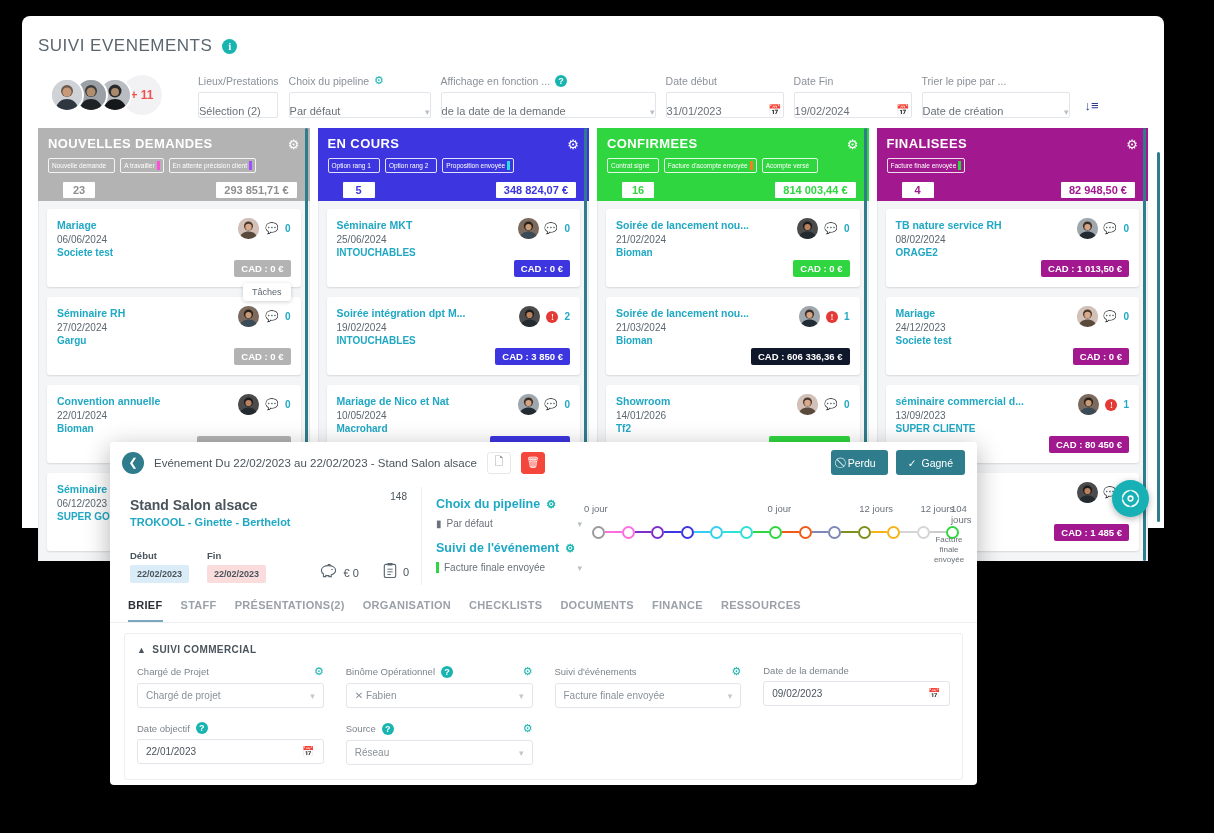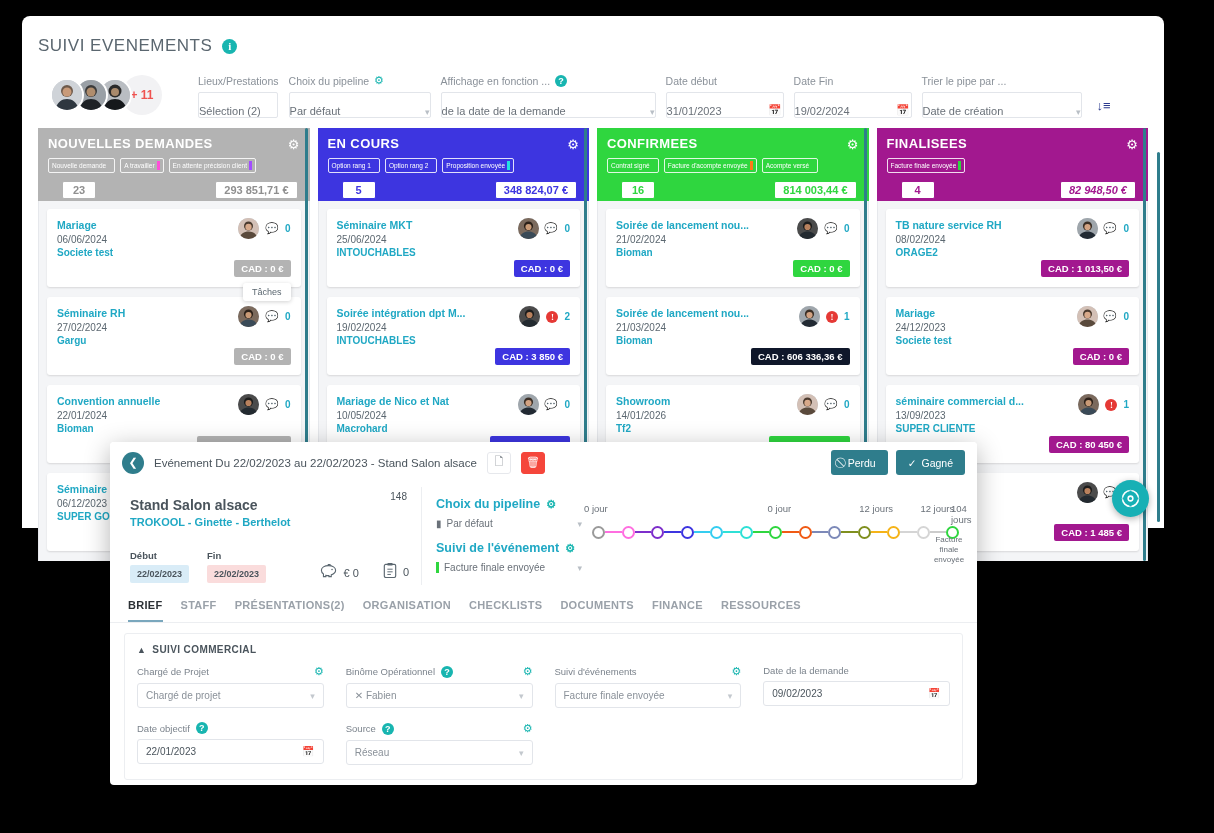--- a/index.html
+++ b/index.html
@@ -65,21 +65,21 @@
     height:26px; border:1px solid #e2e5ea; border-radius:2px; background:#fff;
     display:flex; align-items:flex-end; padding:0 0; font-size:11px; color:#6a7179;
     position:relative; white-space:nowrap; overflow:hidden;
   }
   .ctl .caret { margin-left:auto; color:#b9bfc6; font-size:9px; padding-left:6px;}
   .ctl .cal { margin-left:auto; color:#5aa5c9; font-size:11px; padding-left:6px;}
   .w-sel  { width:80px; }
   .w-pipe { width:142px; }
   .w-aff  { width:215px; }
   .w-date { width:118px; }
-  .w-tri  { width:160px; }
+  .w-tri  { width:148px; }
   .sortbtn { width:24px;height:26px;display:flex;align-items:center;justify-content:center;
              color:#2b3a8f;font-size:13px; }
 
   
   .kanban { display:flex; gap:8px; padding: 0 16px; }
   .col { flex:1; display:flex; flex-direction:column; position:relative;}
   .col-head { padding:8px 10px 0 10px; position:relative; }
   .col-title { color:#fff; font-size:13px; font-weight:bold; letter-spacing:.4px;}
   .col-gear { position:absolute; right:10px; top:9px; color:#fff; font-size:13px;}
   .tags { display:flex; gap:5px; margin-top:7px; flex-wrap:nowrap; }
@@ -539,21 +539,21 @@
             <div class="col-title">FINALISEES</div>
             <div class="col-gear">⚙</div>
             <div class="tags">
               <span class="tag">
                 <span>Facture finale envoyée</span>
                 <span class="swatch" style="background: rgb(47, 214, 63);"></span>
               </span>
             </div>
             <div class="col-stats">
               <span class="pill pill-count" style="color: rgb(162, 24, 143); border: 1.5px solid rgb(162, 24, 143);">4</span>
-              <span class="pill" style="color: rgb(162, 24, 143); border: 1.5px solid rgb(162, 24, 143); font-style: italic;">82 948,50  €</span>
+              <span class="pill" style="color: rgb(162, 24, 143); border: 1.5px solid rgb(162, 24, 143);">82 948,50  €</span>
             </div>
           </div>
           <div class="col-body">
             <div class="card">
               <div class="card-title">TB nature service RH</div>
               <div class="card-date">08/02/2024</div>
               <div class="card-client">ORAGE2</div>
               <div class="card-right">
                 <div class="card-av"><svg width="21" height="21" viewBox="0 0 21 21">
                     <rect width="21" height="21" fill="#9fa6ac"></rect>

